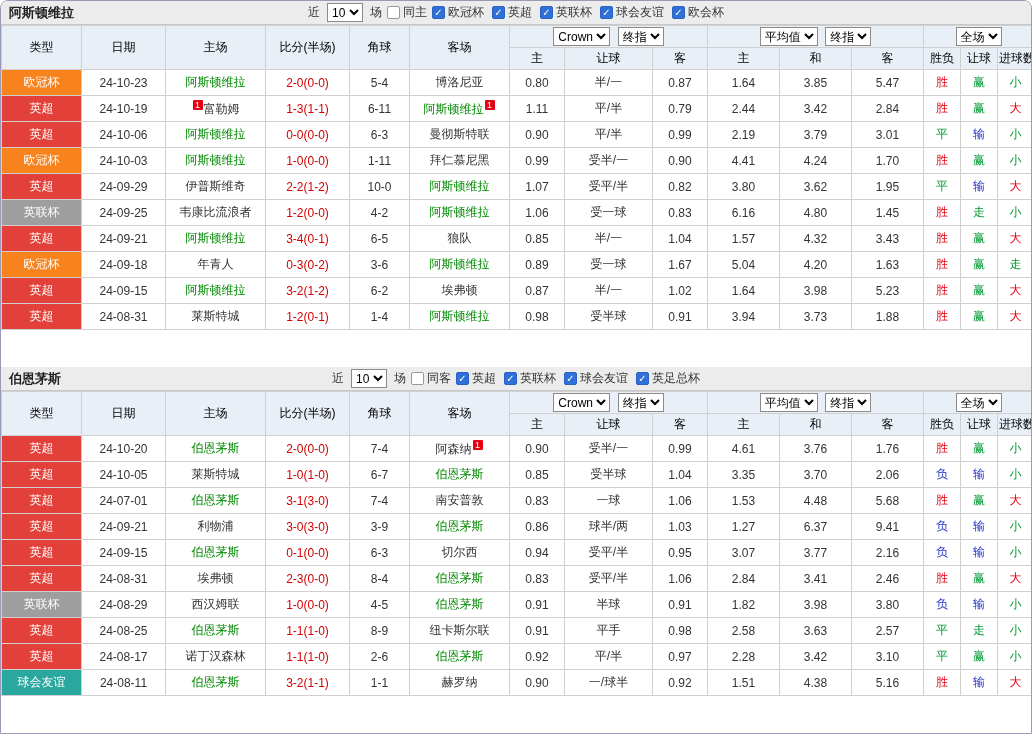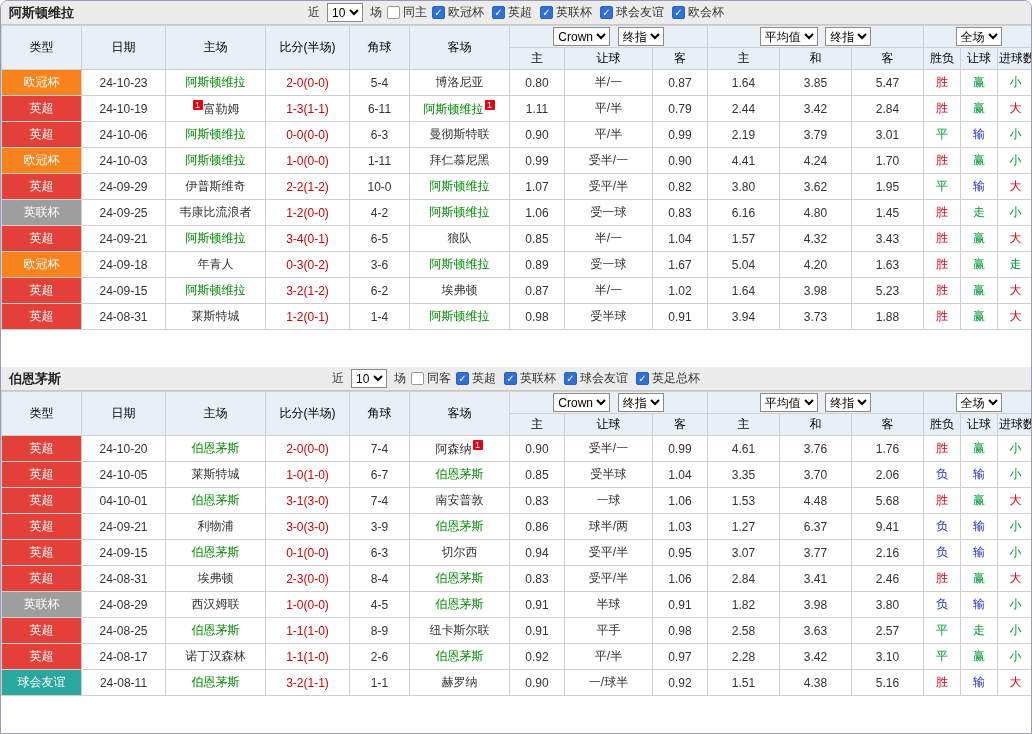--- a/index.html
+++ b/index.html
@@ -425,21 +425,21 @@
             <td>1.04</td>
             <td>3.35</td>
             <td>3.70</td>
             <td>2.06</td>
             <td style="color: rgb(35, 48, 203);">负</td>
             <td style="color: rgb(35, 48, 203);">输</td>
             <td style="color: rgb(0, 153, 51);">小</td>
           </tr>
           <tr>
             <td class="type" style="background: rgb(228, 64, 58);">英超</td>
-            <td>04-10-01</td>
+            <td>24-07-01</td>
             <td><span class="team-focus">伯恩茅斯</span></td>
             <td class="score">3-1(3-0)</td>
             <td>7-4</td>
             <td><span>南安普敦</span></td>
             <td>0.83</td>
             <td>一球</td>
             <td>1.06</td>
             <td>1.53</td>
             <td>4.48</td>
             <td>5.68</td>

